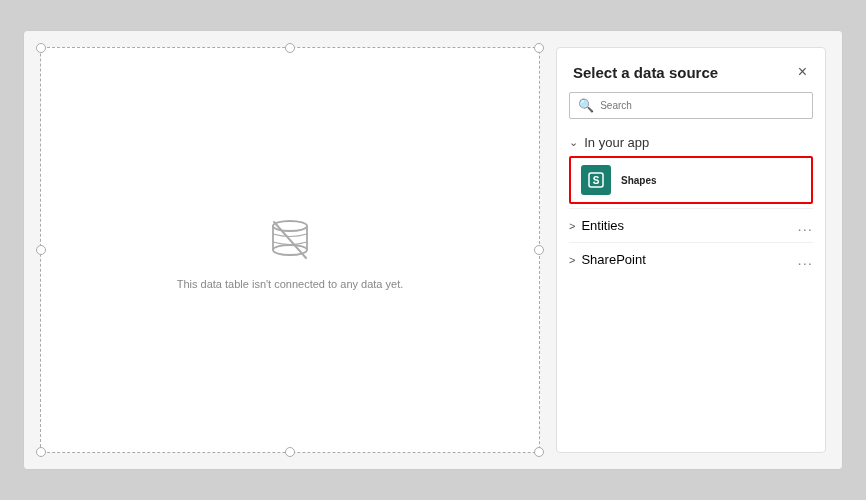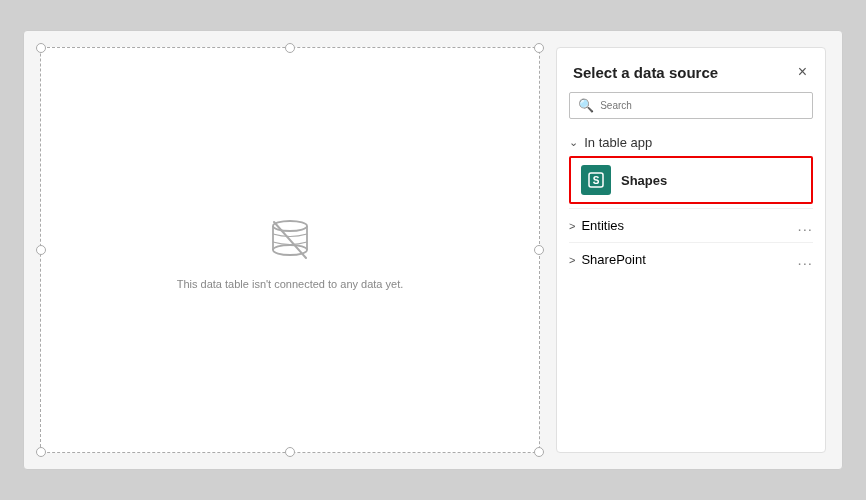--- a/index.html
+++ b/index.html
@@ -162,21 +162,21 @@
       flex-shrink: 0;
       color: #fff;
       font-size: 14px;
       font-weight: bold;
     }
     .item-info {
       flex: 1;
       min-width: 0;
     }
     .item-name {
-      font-size: 13px;
+      font-size: 10px;
       font-weight: 600;
       color: #222;
     }
     .item-sub {
       font-size: 11px;
       color: #888;
       white-space: nowrap;
       overflow: hidden;
       text-overflow: ellipsis;
     }
@@ -255,21 +255,21 @@
     </div>
 
     <div class="search-wrap">
       <span class="search-icon-svg">🔍</span>
       <input class="search-input" type="text" placeholder="Search" style="">
     </div>
 
     <div class="section">
       <div class="section-header">
         <span class="chevron">⌄</span>
-        <span class="section-label">In table app</span>
+        <span class="section-label">In your app</span>
       </div>
 
       <div class="data-source-item">
         <div class="item-icon">
           <svg width="18" height="18" viewBox="0 0 18 18">
             <rect x="2" y="2" width="14" height="14" rx="2" fill="none" stroke="#fff" stroke-width="1.5"></rect>
             <text x="9" y="13" text-anchor="middle" font-size="10" fill="#fff" font-weight="bold">S</text>
           </svg>
         </div>
         <div class="item-info">

